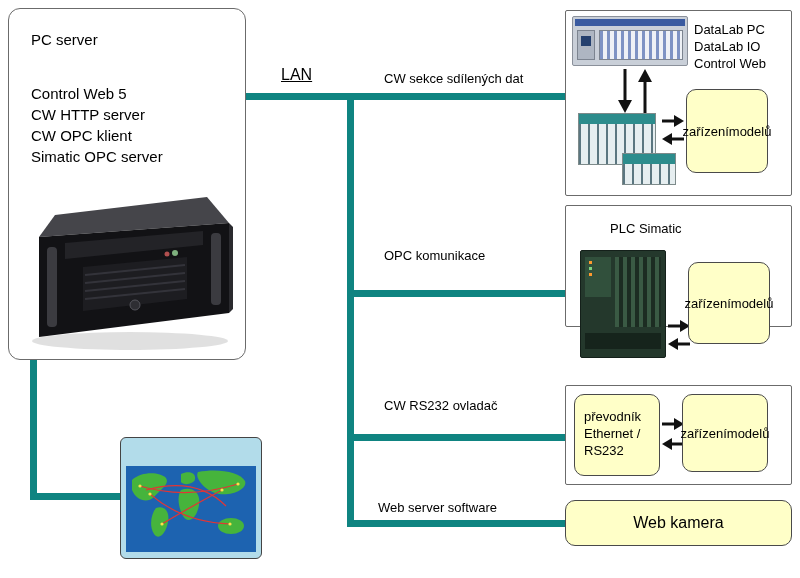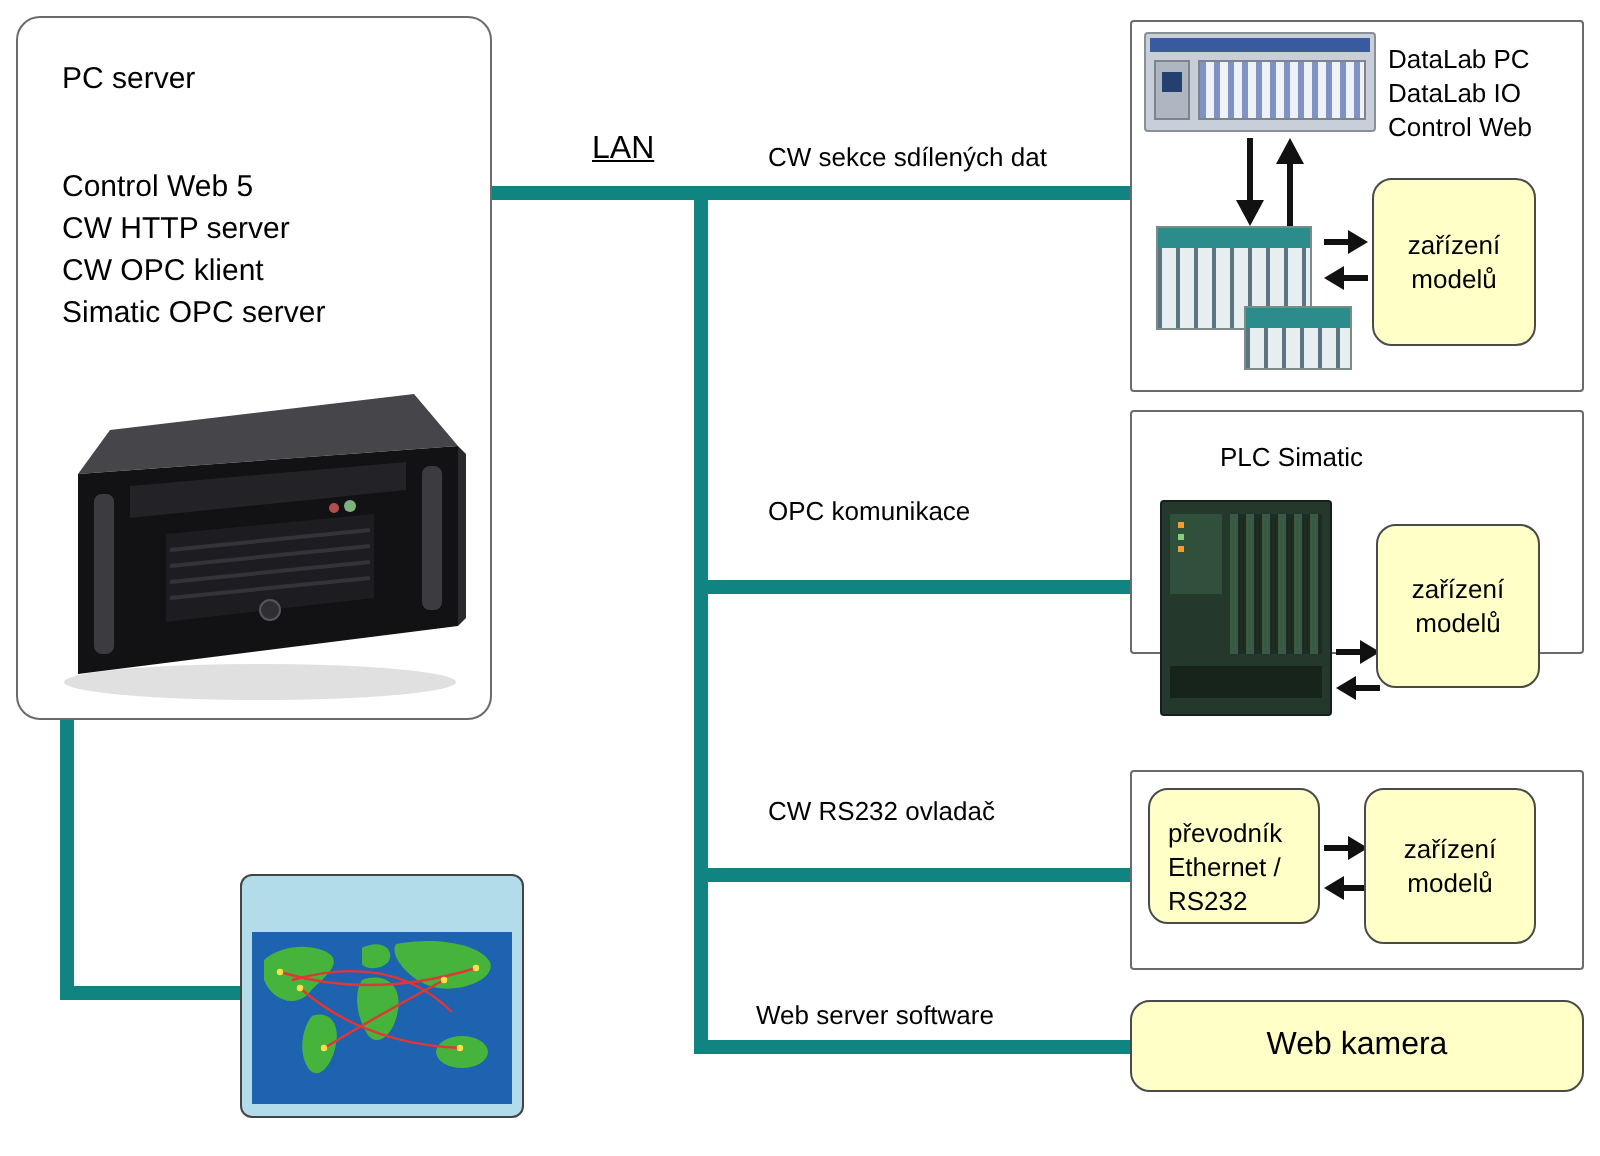--- a/index.html
+++ b/index.html
@@ -9,41 +9,41 @@
     font-family:"Liberation Sans", sans-serif; color:#000; overflow:hidden;
     font-size:13px;
   }
   .abs { position:absolute; }
   .white-box { position:absolute; background:#ffffff; border:1px solid #6b6b6b; border-radius:2px; }
   .yellow-box { position:absolute; background:#ffffc8; border:1px solid #4a4a4a; border-radius:10px; }
   .tline { position:absolute; background:#0f8481; }
   .lbl { position:absolute; white-space:nowrap; font-size:13px; }
   .fs15 { font-size:15px; }
   .fs16 { font-size:16px; }
-  .device-label { display:flex; flex-direction:column; align-items:center; justify-content:center; line-height:17px; }
+  .device-label { display:flex; flex-direction:row; align-items:center; justify-content:center; line-height:17px; }
   .din { position:absolute; border:1px solid #7d8a8a;
          background:repeating-linear-gradient(90deg,#5b7680 0 2px,#e6eef0 2px 9px); }
   .din::before { content:""; position:absolute; left:0; right:0; top:0; height:10px; background:#2c8c8c; }
   .arrow { position:absolute; line-height:0; }
   svg { display:block; }
 </style>
 </head>
 <body>
 
 <div id="canvas">
 
   <div class="tline" style="left:30px; top:360px; width:7px; height:140px;"></div>
   <div class="tline" style="left:30px; top:493px; width:91px; height:7px;"></div>
   <div class="tline" style="left:246px; top:93px; width:320px; height:7px;"></div>
   <div class="tline" style="left:347px; top:93px; width:7px; height:434px;"></div>
   <div class="tline" style="left:347px; top:290px; width:219px; height:7px;"></div>
   <div class="tline" style="left:347px; top:434px; width:219px; height:7px;"></div>
   <div class="tline" style="left:347px; top:520px; width:219px; height:7px;"></div>
 
-  <div class="lbl fs16" style="left:296px; top:66px;text-decoration:underline;">LAN</div>
+  <div class="lbl fs16" style="left:281px; top:66px;text-decoration:underline;">LAN</div>
   <div class="lbl" style="left:384px; top:71px;">CW sekce sdílených dat</div>
   <div class="lbl" style="left:384px; top:248px;">OPC komunikace</div>
   <div class="lbl" style="left:384px; top:398px;">CW RS232 ovladač</div>
   <div class="lbl" style="left:378px; top:500px;">Web server software</div>
 
   <div class="white-box" style="left:8px; top:8px; width:238px; height:352px; border-radius:12px;">
     <div class="abs fs15" style="left:22px; top:22px;">PC server</div>
     <div class="abs fs15" style="left:22px; top:74px; line-height:21px;">
       <div>Control Web 5</div>
       <div>CW HTTP server</div>
@@ -167,21 +167,21 @@
           <path d="M10 0 L0 6 L10 12 Z" fill="#111"></path>
         </svg>
     </div>
     <div class="yellow-box device-label" style="left:122px; top:56px; width:82px; height:82px;">
       <div>zařízení</div>
       <div>modelů</div>
     </div>
   </div>
 
   <div class="white-box" style="left:565px; top:385px; width:227px; height:100px;">
-    <div class="yellow-box" style="left:8px; top:8px; width:86px; height:68px; padding:13px 0 0 9px; line-height:17px;">
+    <div class="yellow-box" style="left:8px; top:8px; width:86px; height:82px; padding:13px 0 0 9px; line-height:17px;">
       <div>převodník</div>
       <div>Ethernet /</div>
       <div>RS232</div>
     </div>
     <div class="arrow" style="left:96px; top:32px;">
       <svg viewBox="0 0 22 12" width="22" height="12">
           <path d="M0 6 H13" stroke="#111" stroke-width="3"></path>
           <path d="M12 0 L22 6 L12 12 Z" fill="#111"></path>
         </svg>
     </div>

